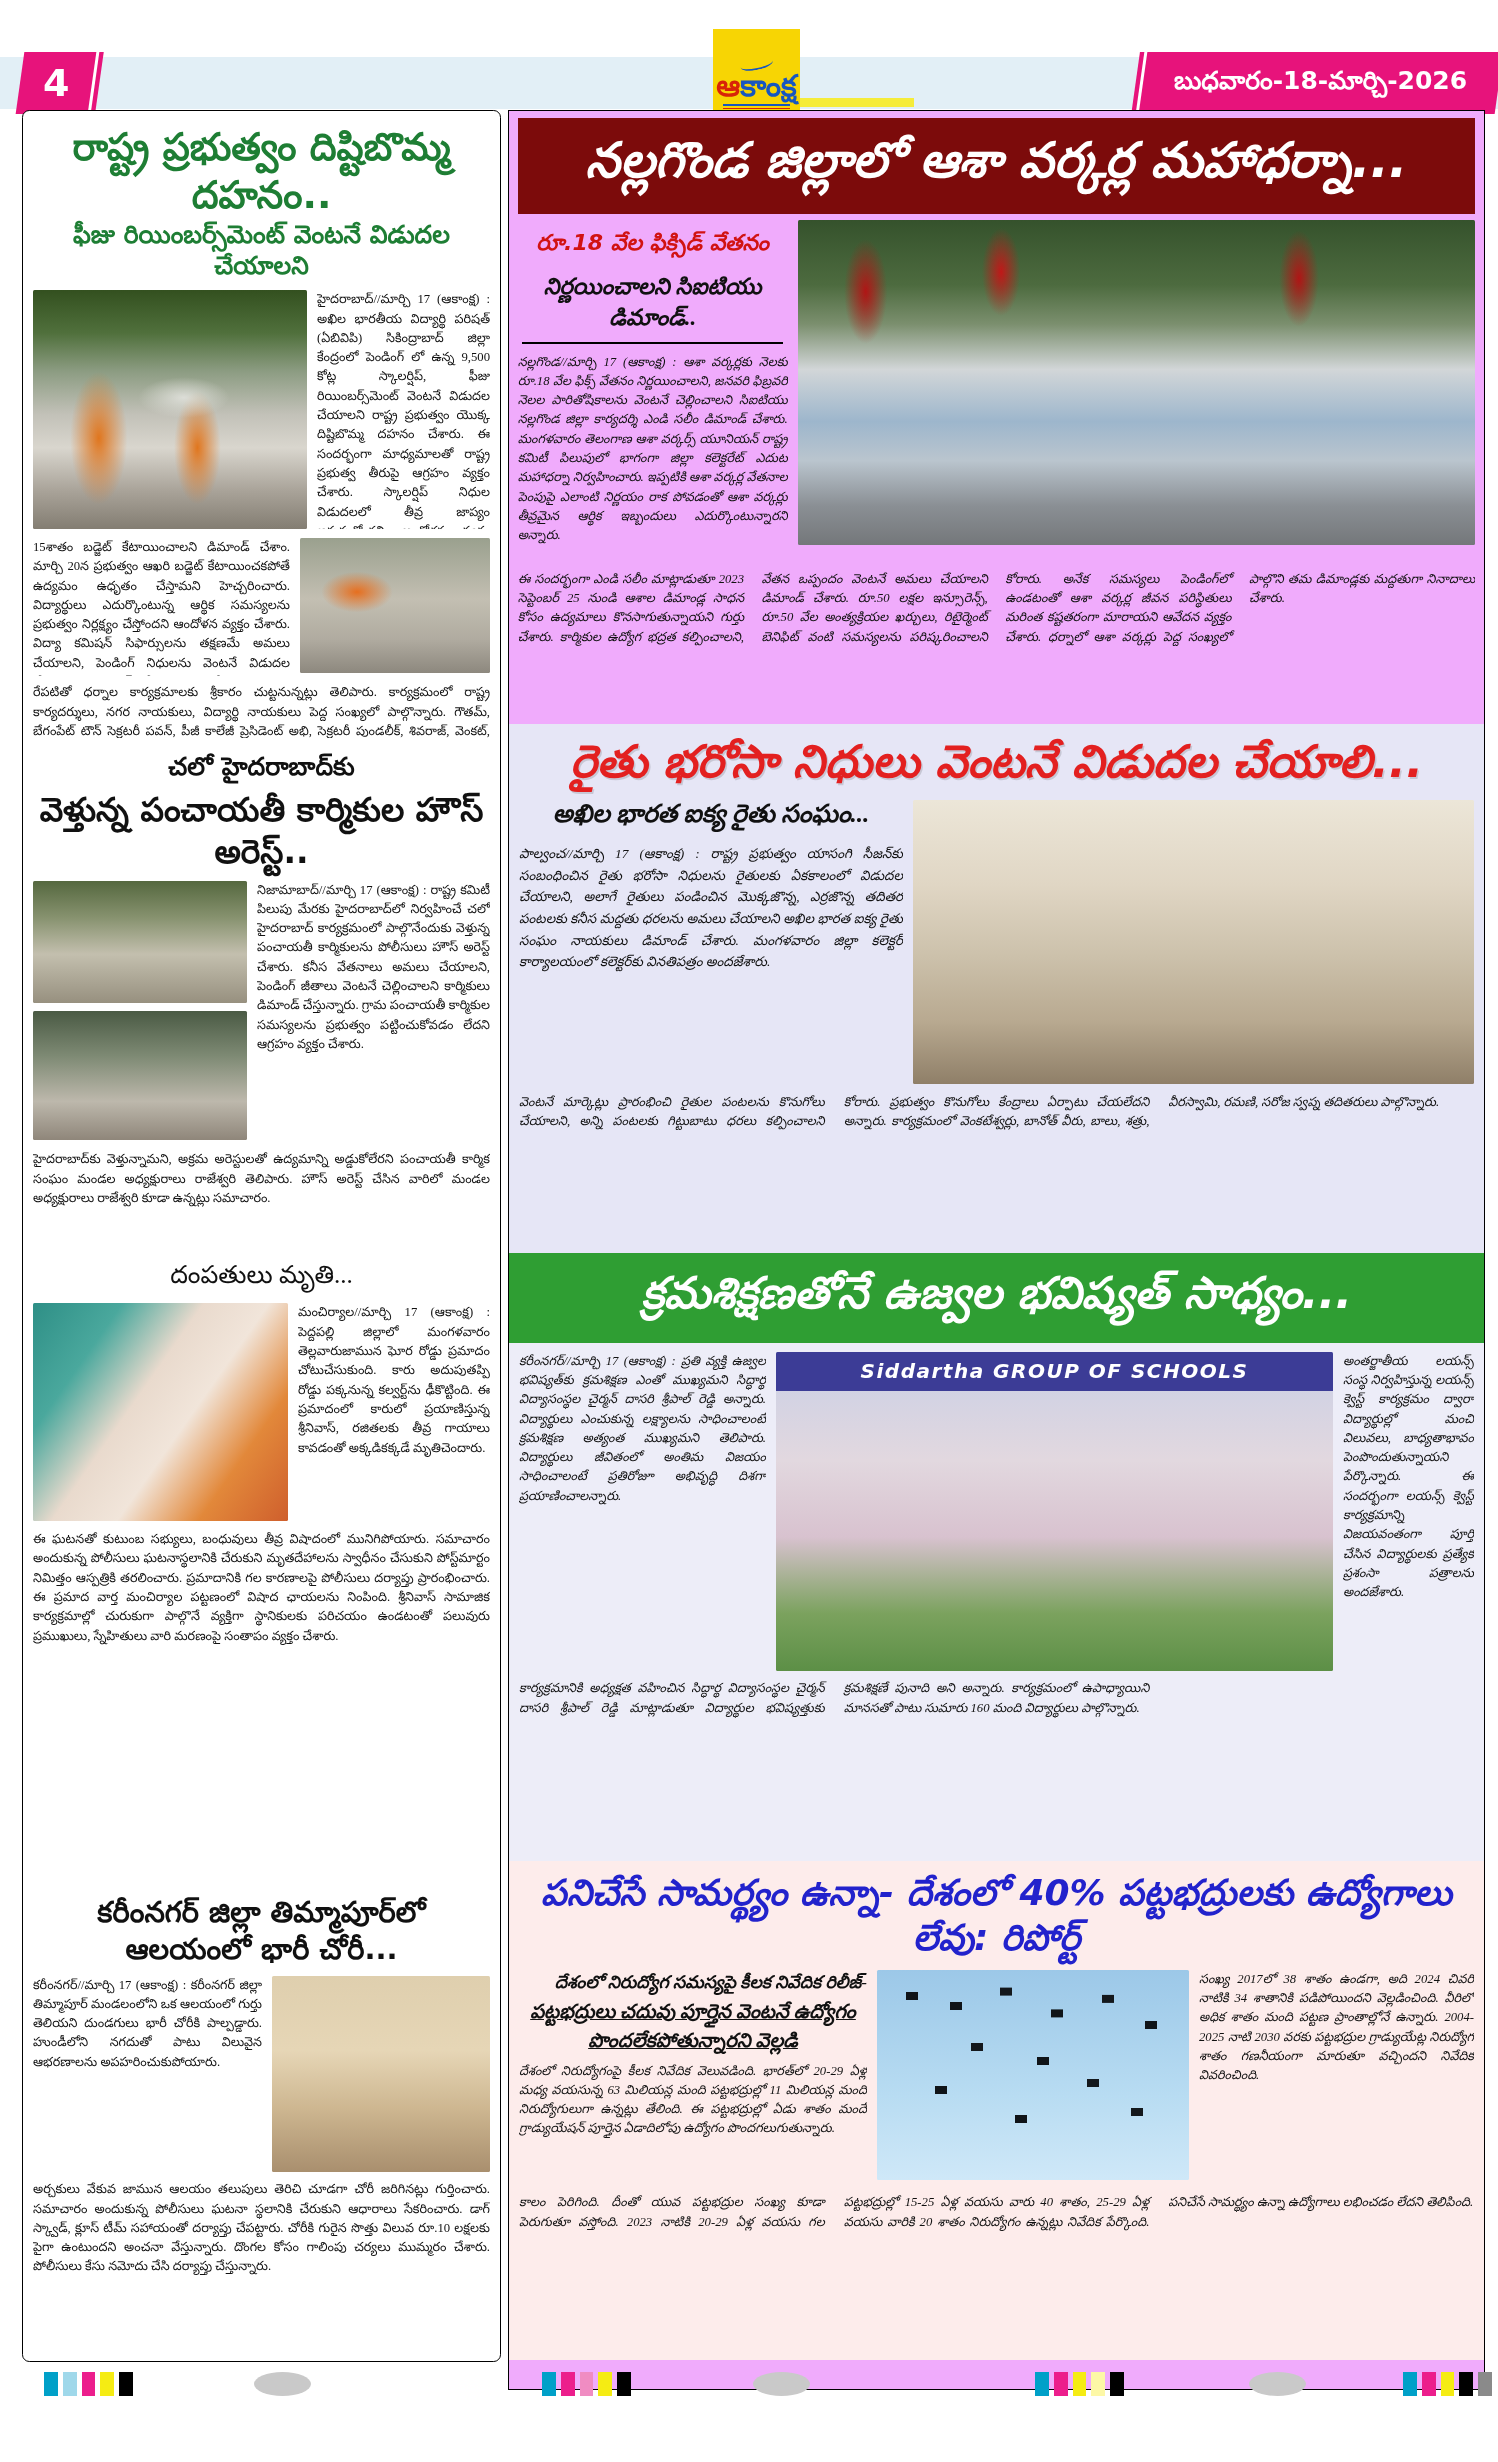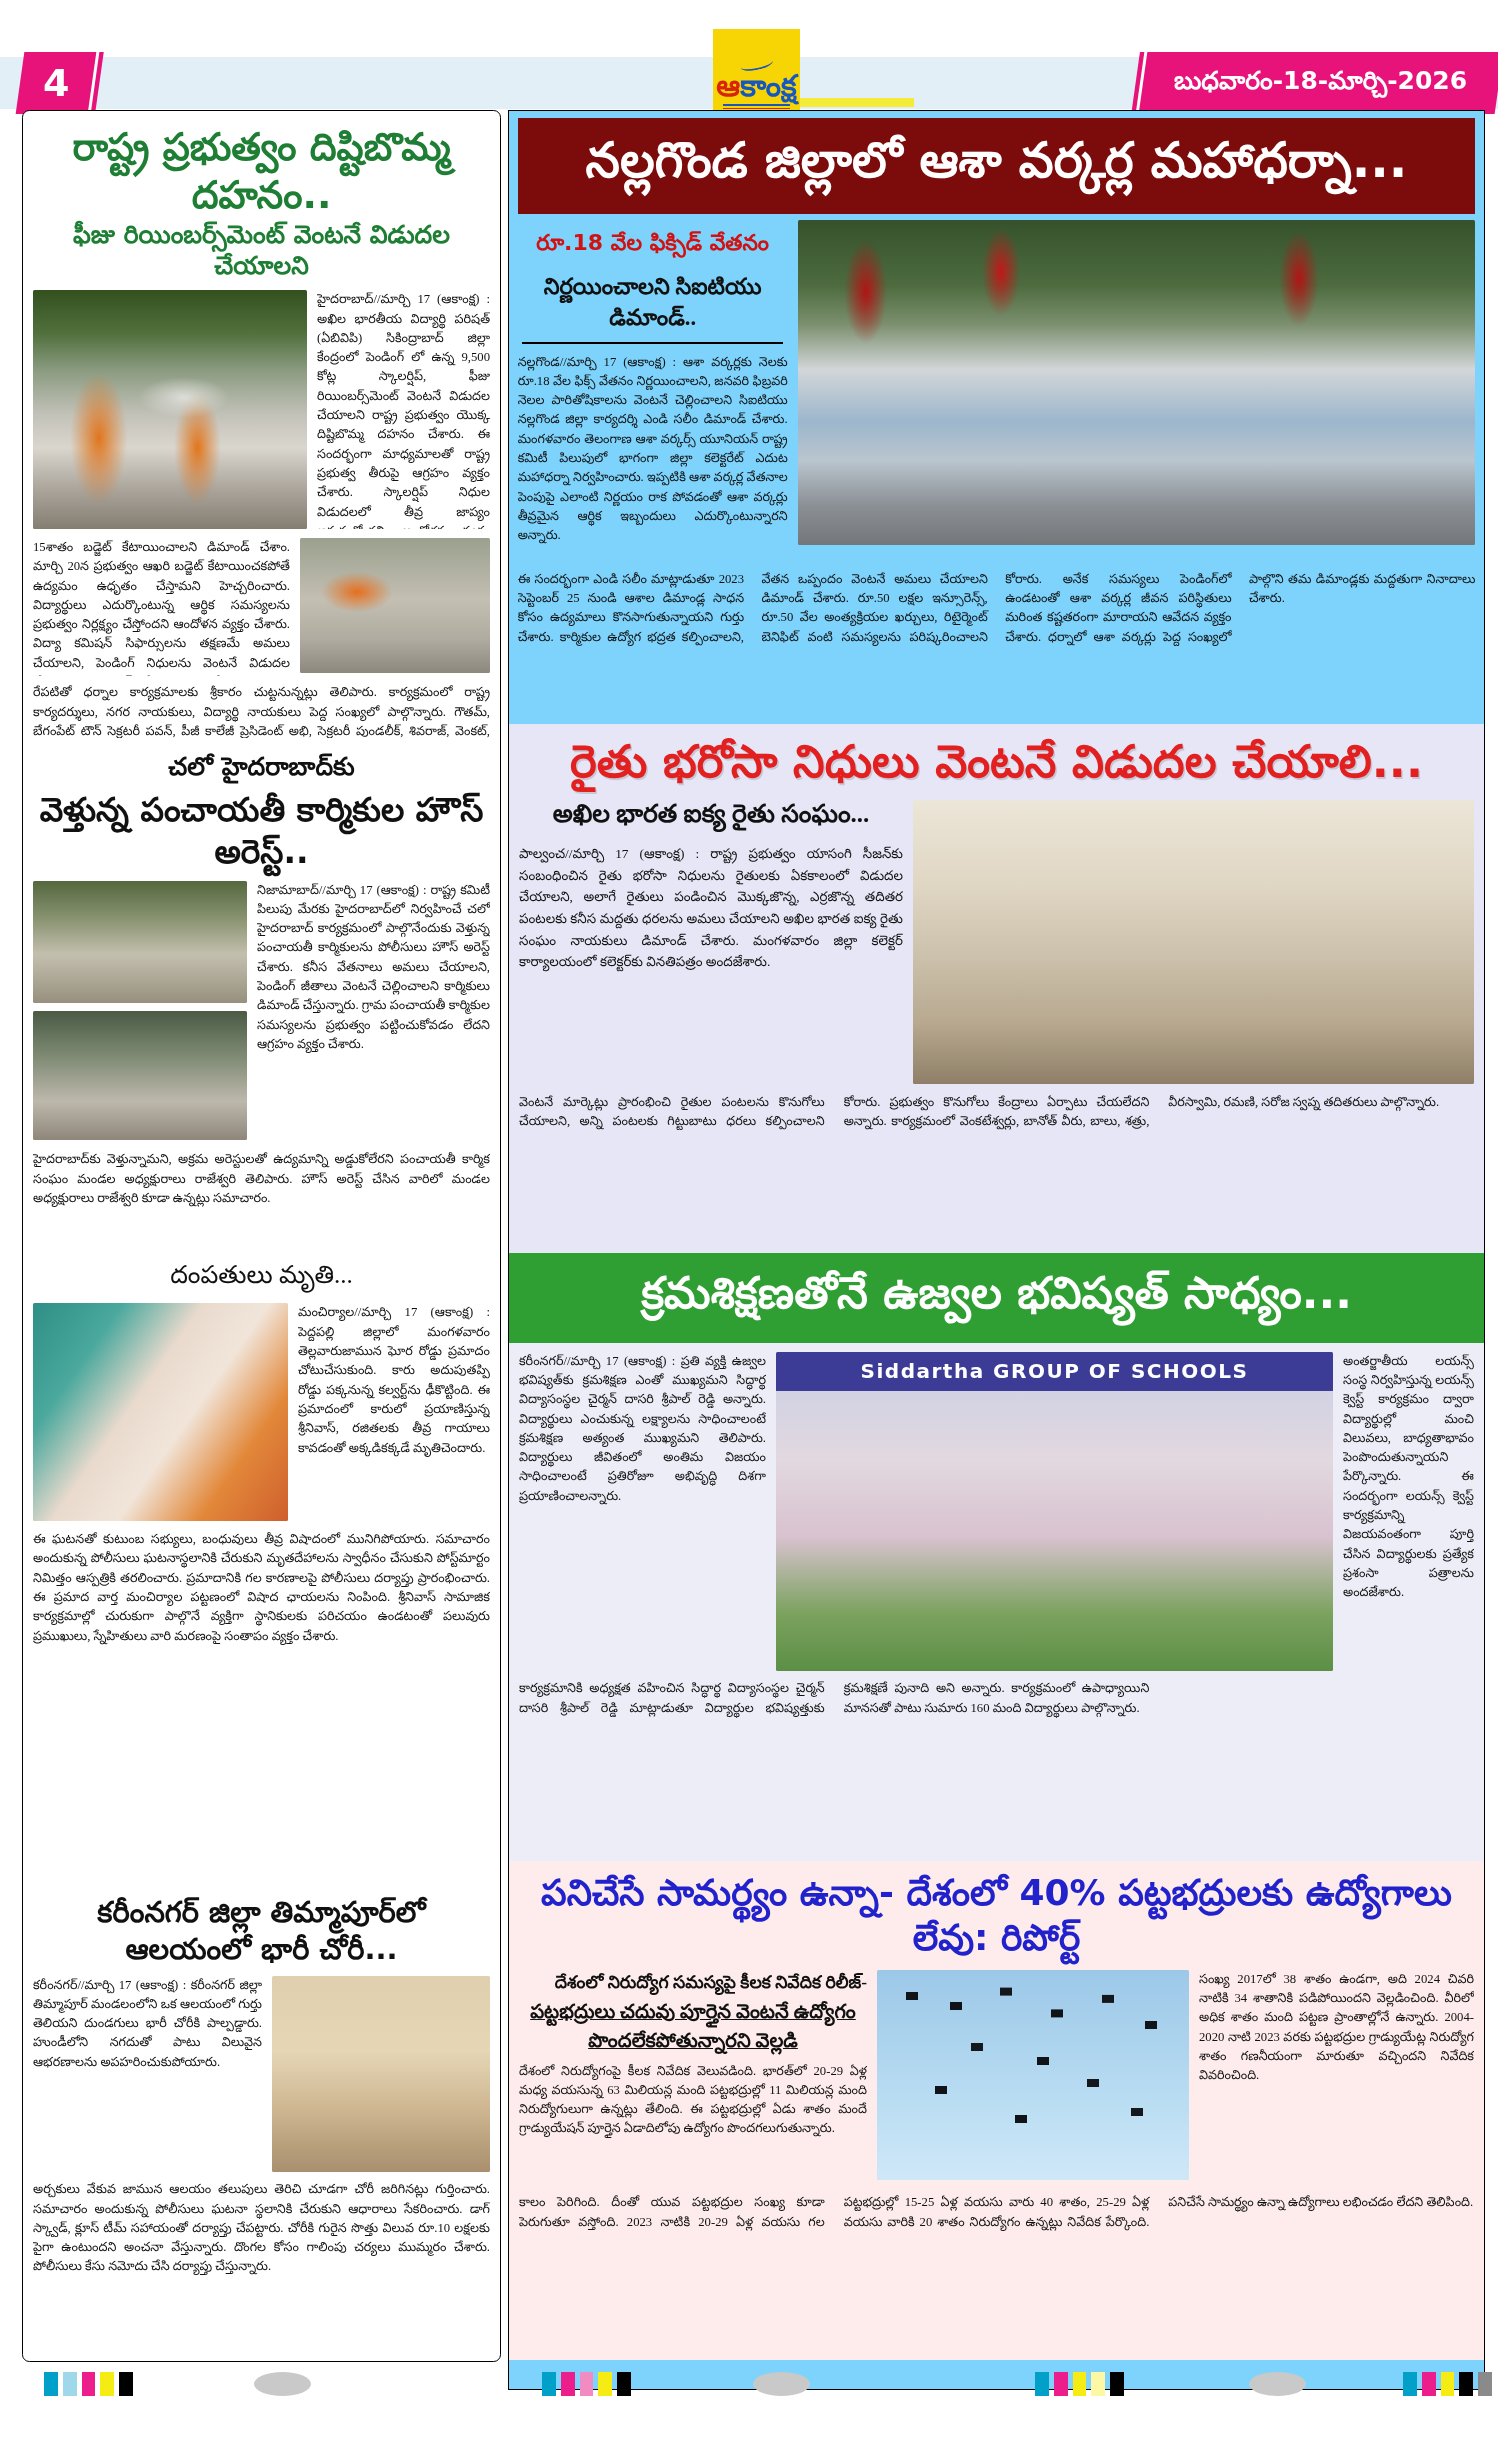--- a/index.html
+++ b/index.html
@@ -52,21 +52,21 @@
   .ph { position:relative; overflow:hidden; border-radius:1.5px; flex-shrink:0; }
   .black-kicker { font-size:25px; margin-top:13px; }
   .black-main { font-size:33px; margin-top:7.3px; }
   .pink-main { color:#e7137b; font-size:35px; margin-top:11.6px; }
   .sub-plain { font-family:"Liberation Serif", serif; font-weight:normal; font-size:25px; text-align:center; margin-top:10px; }
   .theft-main { font-size:29px; margin-top:11.6px; }
 
   
   .right-col {
     position:absolute; left:508px; top:110px; width:977px; height:2280px;
-    border:1.5px solid #000; background:#7dd3fc; overflow:hidden;
+    border:1.5px solid #000; background:#f0abfc; overflow:hidden;font-style:italic;
   }
   .sec-asha { height:613px; padding:7.3px 8.7px 0 8.7px; }
   .asha-banner { background:#7c0b0b; height:96px; display:flex; align-items:center; justify-content:center; }
   .asha-banner span { color:#fff; font-family:"DejaVu Sans", sans-serif; font-weight:bold; font-size:49px; }
   .asha-sub1 { color:#d11212; font-size:22px; font-weight:bold; font-family:"DejaVu Sans", sans-serif; text-align:center; margin-top:10px; }
   .asha-sub2 { font-size:22.5px; font-weight:bold; text-align:center; margin:13px 4.4px 0 4.4px; padding-bottom:5.8px; border-bottom:2.2px solid #000; }
 
   .sec-rythu { height:529px; background:#e6e6f6; padding:10px 10px 0 10px; }
   .rythu-head { color:#e32020; font-size:45px; text-shadow:1.5px 1.5px 0 #00000022; }
   .rythu-sub { font-size:25px; font-weight:bold; text-align:center; margin-bottom:8.7px; }
@@ -243,21 +243,21 @@
       <div class="head report-head">పనిచేసే సామర్థ్యం ఉన్నా- దేశంలో 40% పట్టభద్రులకు ఉద్యోగాలు లేవు: రిపోర్ట్</div>
       <div class="row" style="margin-top:10px;">
         <div style="width:348px;flex-shrink:0;">
           <div class="report-note">దేశంలో నిరుద్యోగ సమస్యపై కీలక నివేదిక రిలీజ్-</div>
           <div class="report-sub">పట్టభద్రులు చదువు పూర్తైన వెంటనే ఉద్యోగం పొందలేకపోతున్నారని వెల్లడి</div>
           <div class="body-txt" style="height:123px;margin-top:5.8px;">దేశంలో నిరుద్యోగంపై కీలక నివేదిక వెలువడింది. భారత్‌లో 20-29 ఏళ్ల మధ్య వయసున్న 63 మిలియన్ల మంది పట్టభద్రుల్లో 11 మిలియన్ల మంది నిరుద్యోగులుగా ఉన్నట్లు తేలింది. ఈ పట్టభద్రుల్లో ఏడు శాతం మందే గ్రాడ్యుయేషన్ పూర్తైన ఏడాదిలోపు ఉద్యోగం పొందగలుగుతున్నారు.</div>
         </div>
         <div class="ph ph-grads" style="width:312px;height:210px;flex-shrink:0;">
           <div class="caps"></div>
         </div>
-        <div class="body-txt" style="flex:1;height:210px;">సంఖ్య 2017లో 38 శాతం ఉండగా, అది 2024 చివరి నాటికి 34 శాతానికి పడిపోయిందని వెల్లడించింది. వీరిలో అధిక శాతం మంది పట్టణ ప్రాంతాల్లోనే ఉన్నారు. 2004-2020 నాటి 2023 వరకు పట్టభద్రుల గ్రాడ్యుయేట్ల నిరుద్యోగ శాతం గణనీయంగా మారుతూ వచ్చిందని నివేదిక వివరించింది.</div>
+        <div class="body-txt" style="flex:1;height:210px;">సంఖ్య 2017లో 38 శాతం ఉండగా, అది 2024 చివరి నాటికి 34 శాతానికి పడిపోయిందని వెల్లడించింది. వీరిలో అధిక శాతం మంది పట్టణ ప్రాంతాల్లోనే ఉన్నారు. 2004-2025 నాటి 2030 వరకు పట్టభద్రుల గ్రాడ్యుయేట్ల నిరుద్యోగ శాతం గణనీయంగా మారుతూ వచ్చిందని నివేదిక వివరించింది.</div>
       </div>
       <div class="body-txt cols-3" style="height:181px;margin-top:8.7px;">కాలం పెరిగింది. దీంతో యువ పట్టభద్రుల సంఖ్య కూడా పెరుగుతూ వస్తోంది. 2023 నాటికి 20-29 ఏళ్ల వయసు గల పట్టభద్రుల్లో 15-25 ఏళ్ల వయసు వారు 40 శాతం, 25-29 ఏళ్ల వయసు వారికి 20 శాతం నిరుద్యోగం ఉన్నట్లు నివేదిక పేర్కొంది. పనిచేసే సామర్థ్యం ఉన్నా ఉద్యోగాలు లభించడం లేదని తెలిపింది.</div>
     </div>
   </div>
 
   <div class="marks">
     <div class="mark-group" style="left:44px;">
       <i class="c-cyan"></i>
         <i class="c-lcyan"></i>
         <i class="c-mag"></i>

